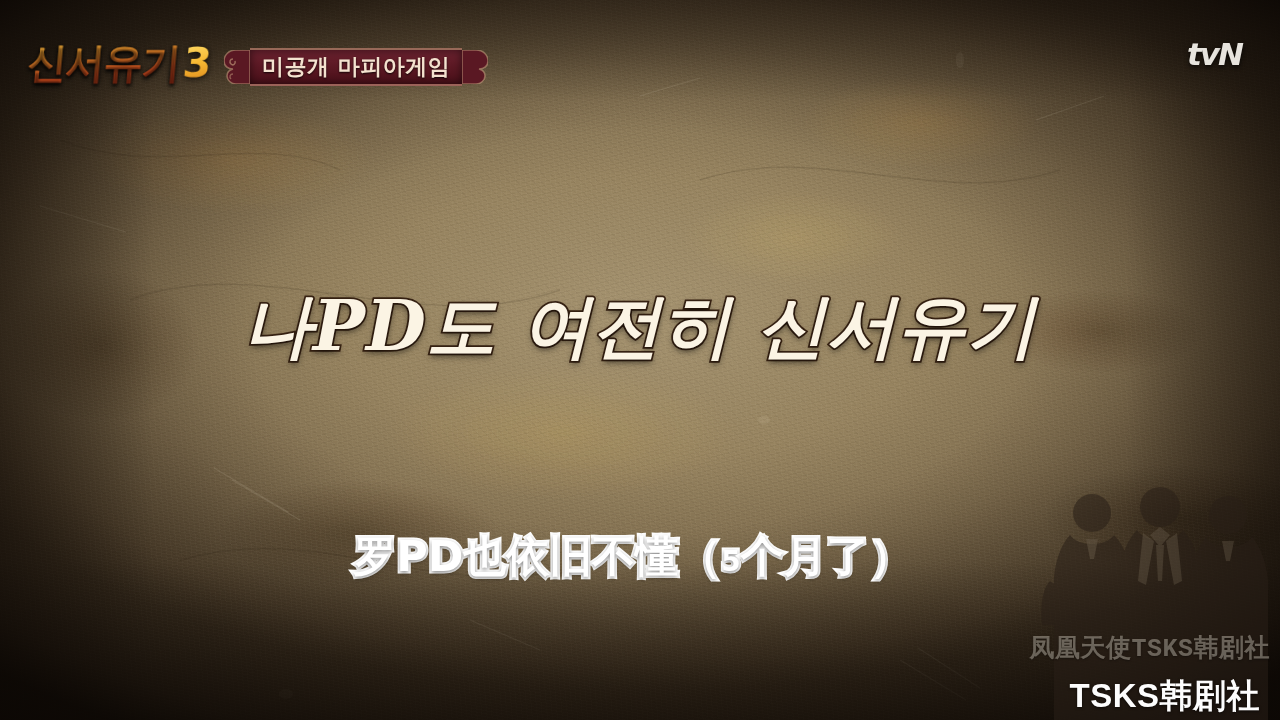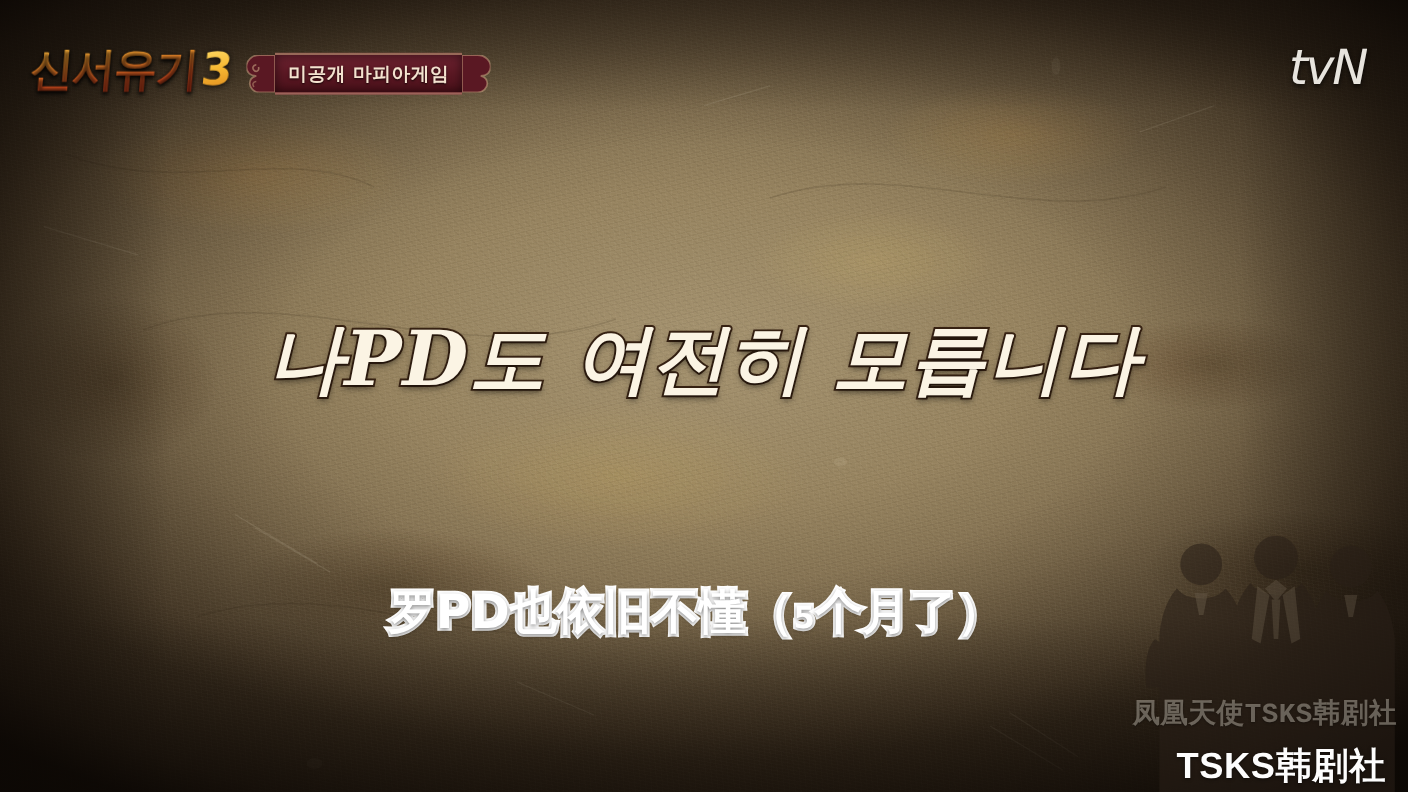--- a/index.html
+++ b/index.html
@@ -84,30 +84,30 @@
   .banner-body{
     height:34px;display:flex;align-items:center;justify-content:center;
     padding:0 12px;
     background:linear-gradient(to bottom,#6d2230 0%,#5a1823 52%,#4a1019 100%);
     border-top:2px solid rgba(215,178,140,.55);
     border-bottom:2px solid rgba(215,178,140,.45);
     box-shadow:inset 0 0 10px rgba(0,0,0,.55);
   }
   .banner-text{
     font-family:"DejaVu Sans",sans-serif;
-    font-size:17px;font-weight:bold;color:#f4e2cf;
+    font-size:22px;font-weight:bold;color:#f4e2cf;
     letter-spacing:.5px;white-space:nowrap;
     text-shadow:0 1px 2px rgba(0,0,0,.8);
   }
 
   
   #tvn-logo{
     position:absolute;right:38px;top:36px;
     font-family:"DejaVu Sans",sans-serif;
-    font-size:44px;font-weight:normal;
+    font-size:31px;font-weight:bold;
     font-style:italic;
     color:#f2efe9;
     letter-spacing:-2px;
     text-shadow:0 2px 5px rgba(0,0,0,.75);
     opacity:.95;
   }
   #tvn-logo .lc{text-transform:lowercase;}
 
   
   #korean-sub{
@@ -257,21 +257,21 @@
       <svg width="26" height="34" viewBox="0 0 26 34">
         <path d="M0,0 L14,0 C21,0 26,5 26,11 C26,16 22,19 17,19 C21,20 23,23 23,26 C23,30 19,34 14,34 L0,34 Z" fill="#5a1823" stroke="rgba(212,176,138,0.5)" stroke-width="1.6"></path>
       </svg>
     </span>
   </div>
 
   <div id="tvn-logo">
     <span class="lc">tv</span><span>N</span>
   </div>
 
-  <div id="korean-sub">나PD도 여전히 모릅니다</div>
+  <div id="korean-sub">나PD도 여전히 신서유기</div>
 
   <div id="chinese-sub"><span>罗PD也依旧不懂（</span><span class="small-num">5</span><span>个月了）</span></div>
 
   <div id="wm-faint">
     <span class="l1">凤凰天使TSKS韩剧社</span>
   </div>
 
   <div id="wm-main">
     <span class="big">TSKS韩剧社</span>
   </div>

